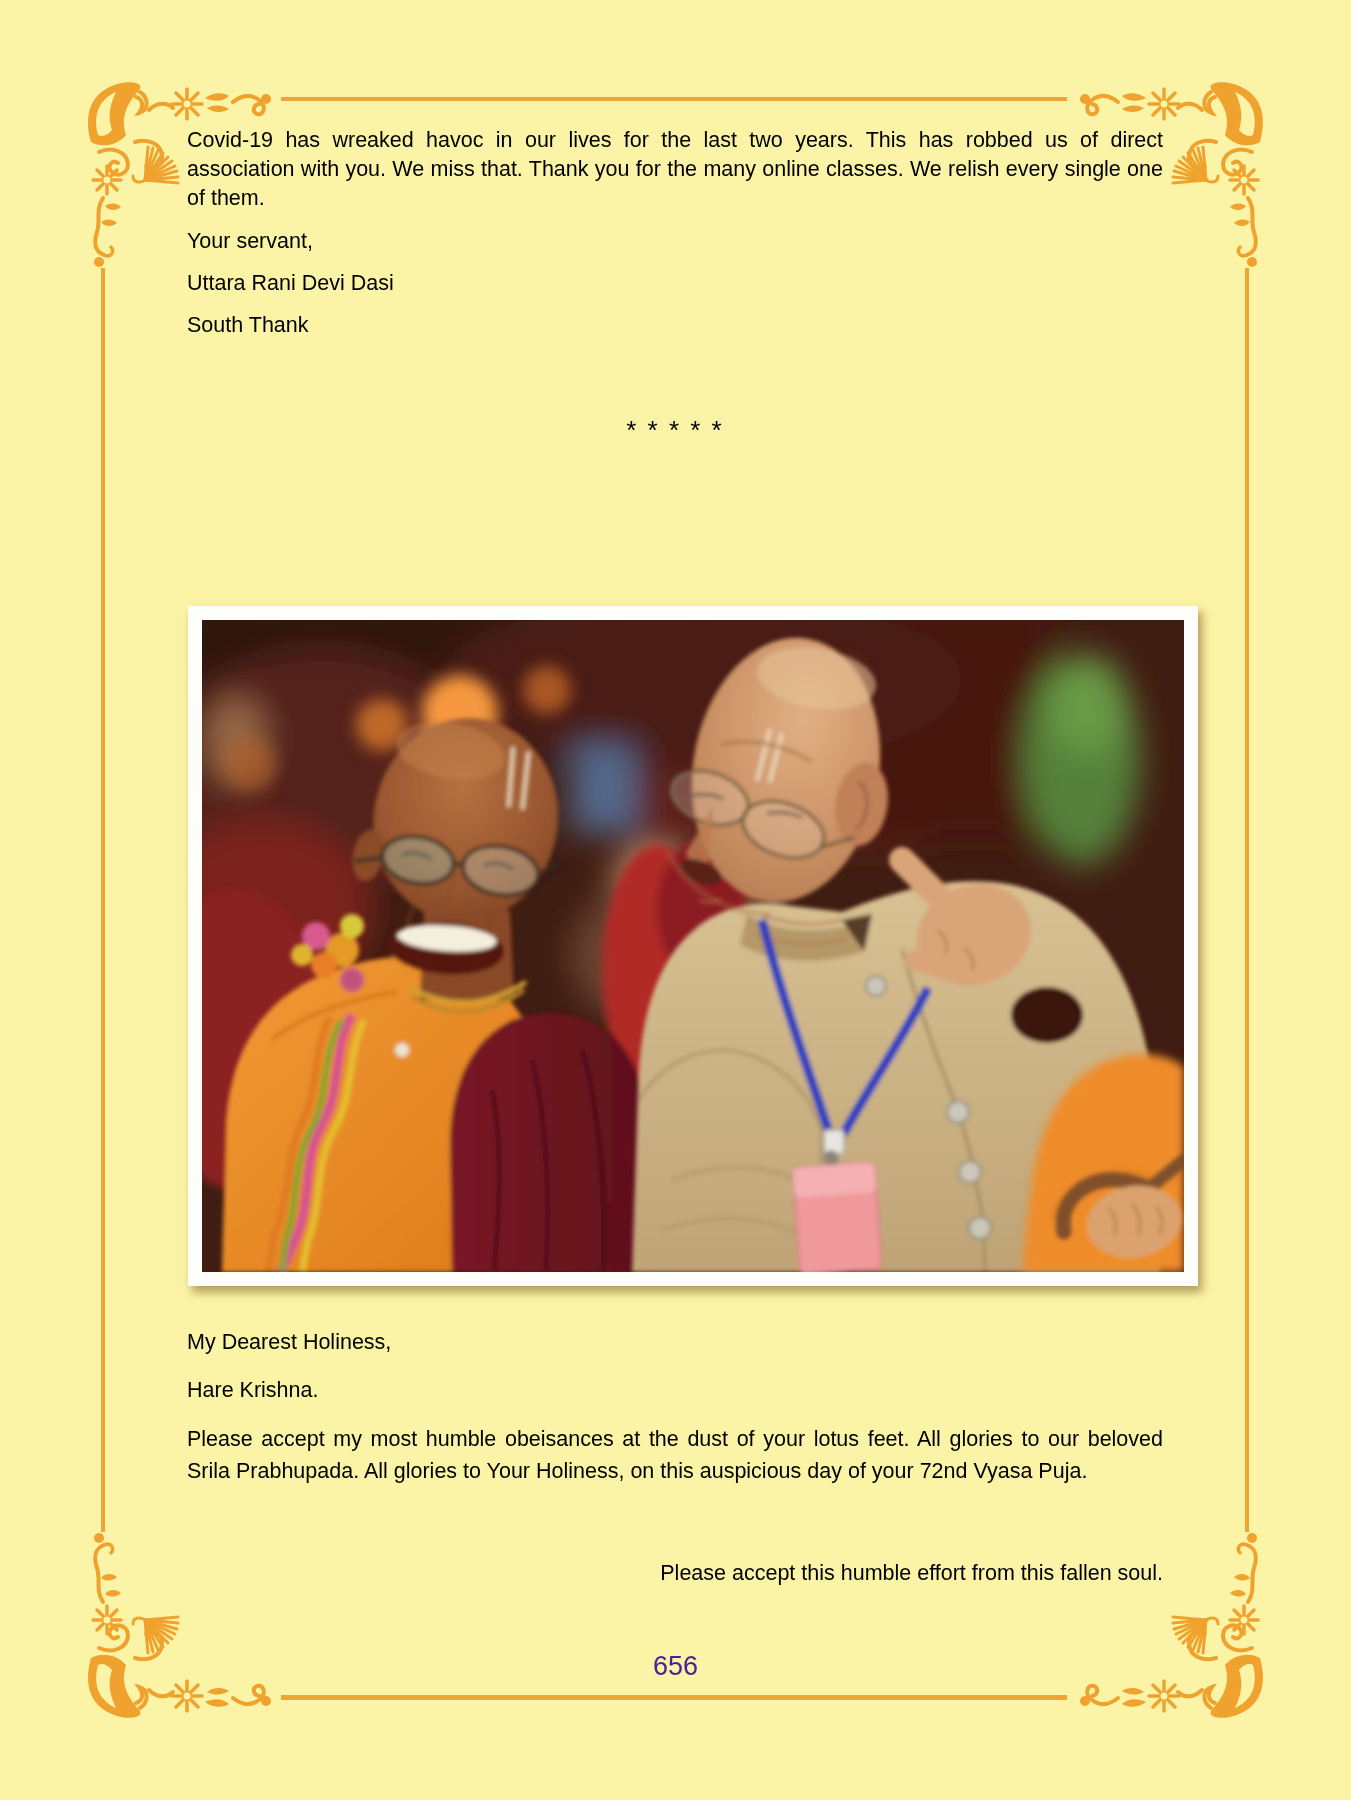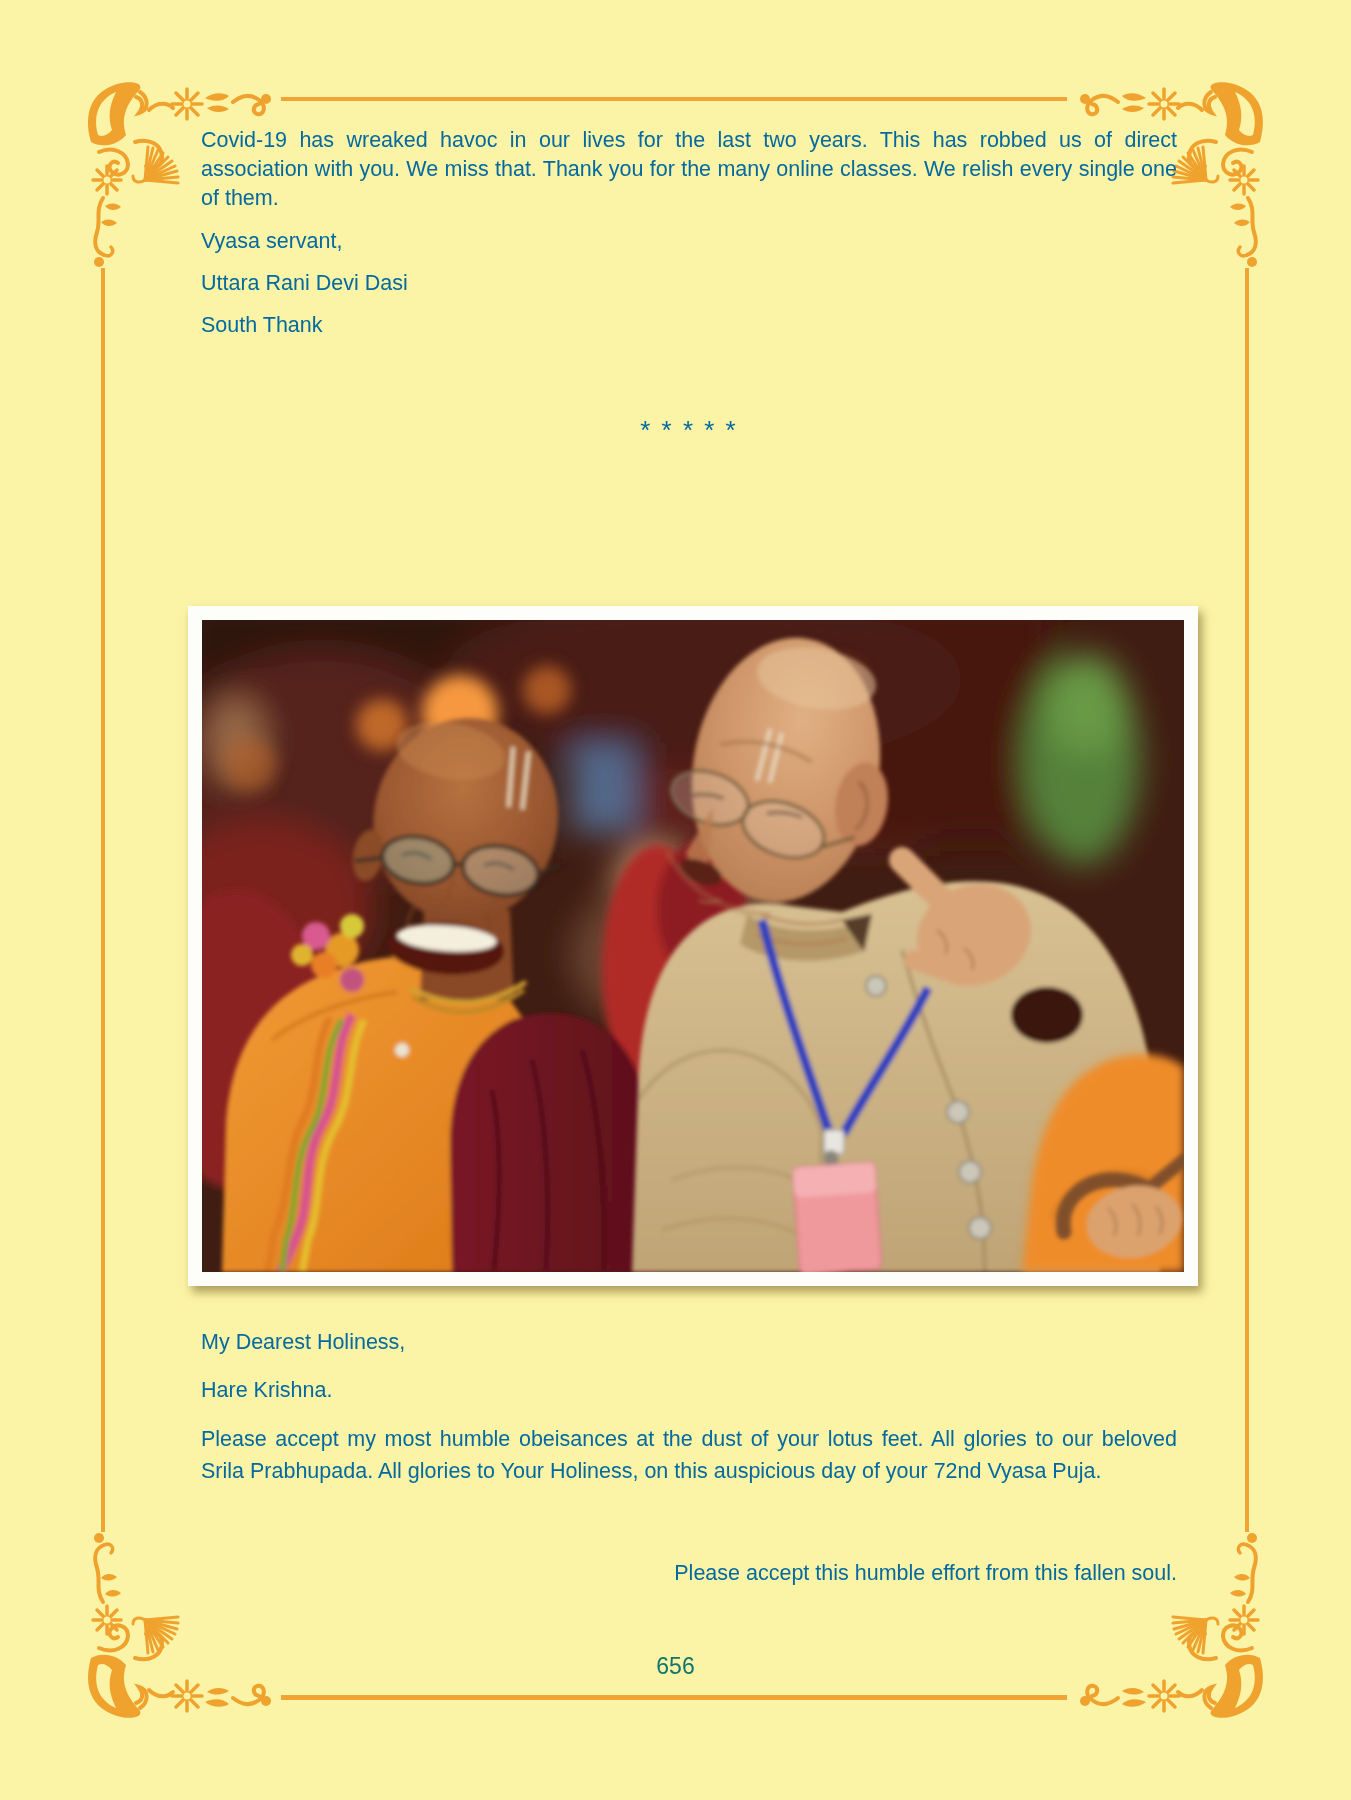--- a/index.html
+++ b/index.html
@@ -16,21 +16,21 @@
   .fl-top{left:281px;top:97px;width:786px;height:4px;}
   .fl-bottom{left:281px;top:1695px;width:786px;height:5px;}
   .fl-left{left:101px;top:268px;width:4px;height:1264px;}
   .fl-right{left:1245px;top:268px;width:4px;height:1264px;}
   .corner{position:absolute;width:200px;height:188px;color:#EFA22E;}
   .c-tl{left:83px;top:80px;}
   .c-tr{left:1068px;top:80px;transform:scaleX(-1);}
   .c-bl{left:83px;top:1532px;transform:scaleY(-1);}
   .c-br{left:1068px;top:1532px;transform:scale(-1,-1);}
   
-  .letter{position:absolute;width:976px;left:201px;color:#0369a1;
+  .letter{position:absolute;width:976px;left:187px;color:#000000;
           font-size:21.5px;line-height:29px;}
   .letter p{margin:0;}
   .lt-top{top:126px;}
   .lt-bottom{top:1328px;}
   .just{text-align:justify;}
   .p-may{margin-top:57px !important;}
   .p-servant{margin-top:14px !important;}
   .p-name{margin-top:13px !important;}
   .p-location{margin-top:13px !important;}
   .p-sep{margin-top:76px !important;text-align:center;font-size:26px;letter-spacing:2px;}
@@ -40,21 +40,21 @@
   
   .photo-frame{
     position:absolute;left:188px;top:606px;
     background:#FDFDFA;padding:14px;
     box-shadow:4px 6px 9px rgba(110,85,30,0.55);
   }
   .photo-frame svg{display:block;}
   
   .page-number{
     position:absolute;left:0;top:1652px;width:1351px;
-    text-align:center;color:#0f766e;font-size:23px;line-height:29px;
+    text-align:center;color:#4c1d95;font-size:27px;line-height:29px;
   }
 </style>
 </head>
 <body>
 
 <div class="page">
 
   <svg width="0" height="0" style="position:absolute" aria-hidden="true">
     <defs>
       <g id="flourish" stroke-linecap="round">
@@ -125,21 +125,21 @@
     </svg>
   <svg class="corner c-bl" viewBox="0 0 200 188">
       <use href="#flourish"></use>
     </svg>
   <svg class="corner c-br" viewBox="0 0 200 188">
       <use href="#flourish"></use>
     </svg>
 
   <div class="letter lt-top">
     <p class="just">Covid-19 has wreaked havoc in our lives for the last two years. This has robbed us of direct association with you. We miss that. Thank you for the many online classes. We relish every single one of them.</p>
-    <p class="p-servant">Vyasa servant,</p>
+    <p class="p-servant">Your servant,</p>
     <p class="p-name">Uttara Rani Devi Dasi</p>
     <p class="p-location">South Thank</p>
     <p class="p-sep">* * * * *</p>
   </div>
 
   <div class="photo-frame">
     <svg width="982" height="652" viewBox="0 0 982 652" preserveAspectRatio="none" role="img">
       <defs>
         <filter id="b16" x="-40%" y="-40%" width="180%" height="180%">
             <feGaussianBlur stdDeviation="16"></feGaussianBlur>

